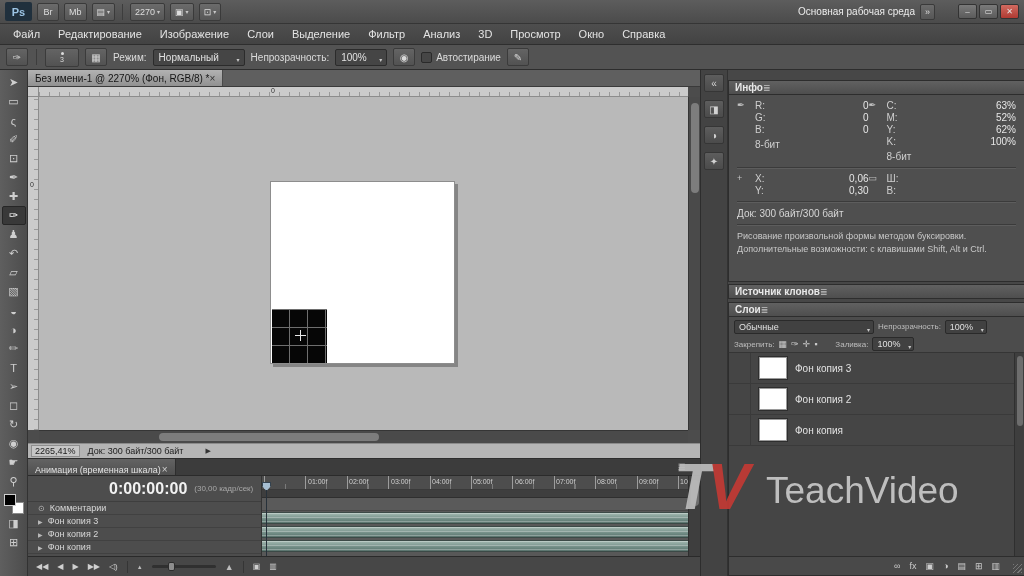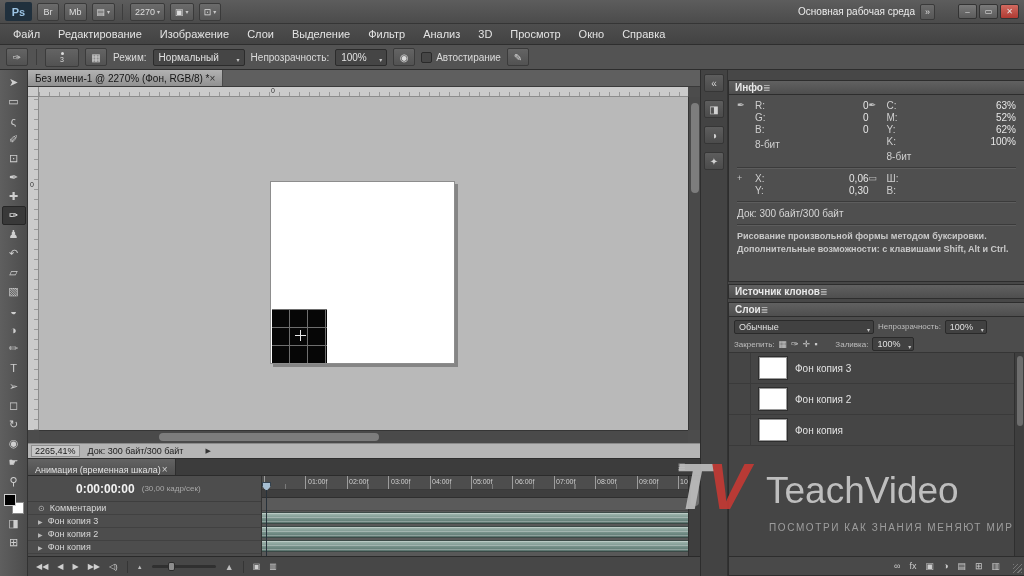--- a/index.html
+++ b/index.html
@@ -92,21 +92,21 @@
   .status-arrow { font-size:7px; color:#333; margin-left:14px; }
 
   
   #timeline { position:absolute; left:28px; top:458px; width:672px; height:98px; background:#4d4d4d; border-top:1px solid #2c2c2c; }
   #tl-tabbar { position:absolute; left:0; top:0; width:672px; height:17px; background:#3c3c3c; border-bottom:1px solid #2b2b2b; display:flex; }
   .tl-tab { background:linear-gradient(#636363,#4f4f4f); color:#e2e2e2; font-size:9px; padding:0 7px;
     display:flex; align-items:flex-end; gap:1px; border-right:1px solid #2e2e2e; }
   .tl-menu { position:absolute; right:14px; top:2px; font-size:10px; color:#c7c7c7; }
   #tl-left { position:absolute; left:0; top:17px; width:234px; height:81px; background:#4d4d4d; border-right:1px solid #333; }
   .tl-time-row { height:26px; display:flex; align-items:center; gap:7px; padding-left:48px; border-bottom:1px solid #3e3e3e; }
-  .tl-time { font-size:12px; font-weight:bold; color:#f2f2f2; }
+  .tl-time { font-size:16px; font-weight:bold; color:#f2f2f2;margin-left:33px; }
   .tl-fps { font-size:8px; color:#a8a8a8; }
   .tl-row { height:13px; display:flex; align-items:center; gap:5px; padding-left:10px; border-bottom:1px solid #414141; }
   .tl-row .rcaret { font-size:6px; color:#b8b8b8; }
   .tl-row .ricon { font-size:8px; color:#b8b8b8; }
   .tl-row .rlabel { font-size:9px; color:#d8d8d8; }
   #tl-right { position:absolute; left:234px; top:17px; width:426px; height:81px; background:#585858; overflow:hidden; }
   .tl-ruler { position:absolute; left:0; top:0; width:426px; height:14px; background:#4d4d4d; border-bottom:1px solid #3a3a3a;
     background-image:
       repeating-linear-gradient(90deg,#9c9c9c 0 1px,transparent 1px 41.4px),
       repeating-linear-gradient(90deg,#7a7a7a 0 1px,transparent 1px 20.7px);
@@ -154,21 +154,21 @@
   .info-col { display:flex; gap:5px; }
   .info-col.c1 { width:132px; }
   .info-col.c2 { width:148px; }
   .info-ic { font-size:9px; color:#c2c2c2; width:13px; }
   .kv { display:flex; justify-content:space-between; line-height:12px; }
   .kv .k { color:#cfcfcf; }
   .kv .v { color:#e6e6e6; }
   .bits { margin-top:3px; line-height:12px; color:#cfcfcf; }
   .info-sep { border-top:1px solid #3b3b3b; border-bottom:1px solid #5d5d5d; margin:4px 0; }
   .info-doc { line-height:13px; }
-  .info-hint { font-size:9px; color:#c9c9c9; line-height:13px;font-weight:bold; }
+  .info-hint { font-size:9px; color:#c9c9c9; line-height:13px; }
 
   #panel-clone { position:absolute; left:0; top:214px; width:297px; height:16px; }
 
   #panel-layers { position:absolute; left:0; top:232px; width:297px; height:274px; }
   .blend-row { height:19px; background:#4c4c4c; border-left:1px solid #2d2d2d; border-right:1px solid #2d2d2d;
     display:flex; align-items:center; gap:4px; padding:0 5px; }
   .blend-select { width:140px; height:14px; background:#414141; border:1px solid #2a2a2a; border-radius:2px;
     font-size:9px; color:#e0e0e0; padding:0 12px 0 4px; position:relative; display:flex; align-items:center; }
   .blend-select .caret { position:absolute; right:3px; top:5px; }
   .small-label { font-size:8px; color:#bdbdbd; }
@@ -585,14 +585,13 @@
       </div>
     </div>
   </div>
 </div>
 
 <div id="watermark">
   <div class="wm-logo">
     <span class="t">T</span><span class="v">V</span>
   </div>
   <div class="wm-brand">TeachVideo</div>
-  <div class="wm-tagline">ПОСМОТРИ КАК ЗНАНИЯ МЕНЯЮТ МИР</div>
 </div>
 
 </body></html>

